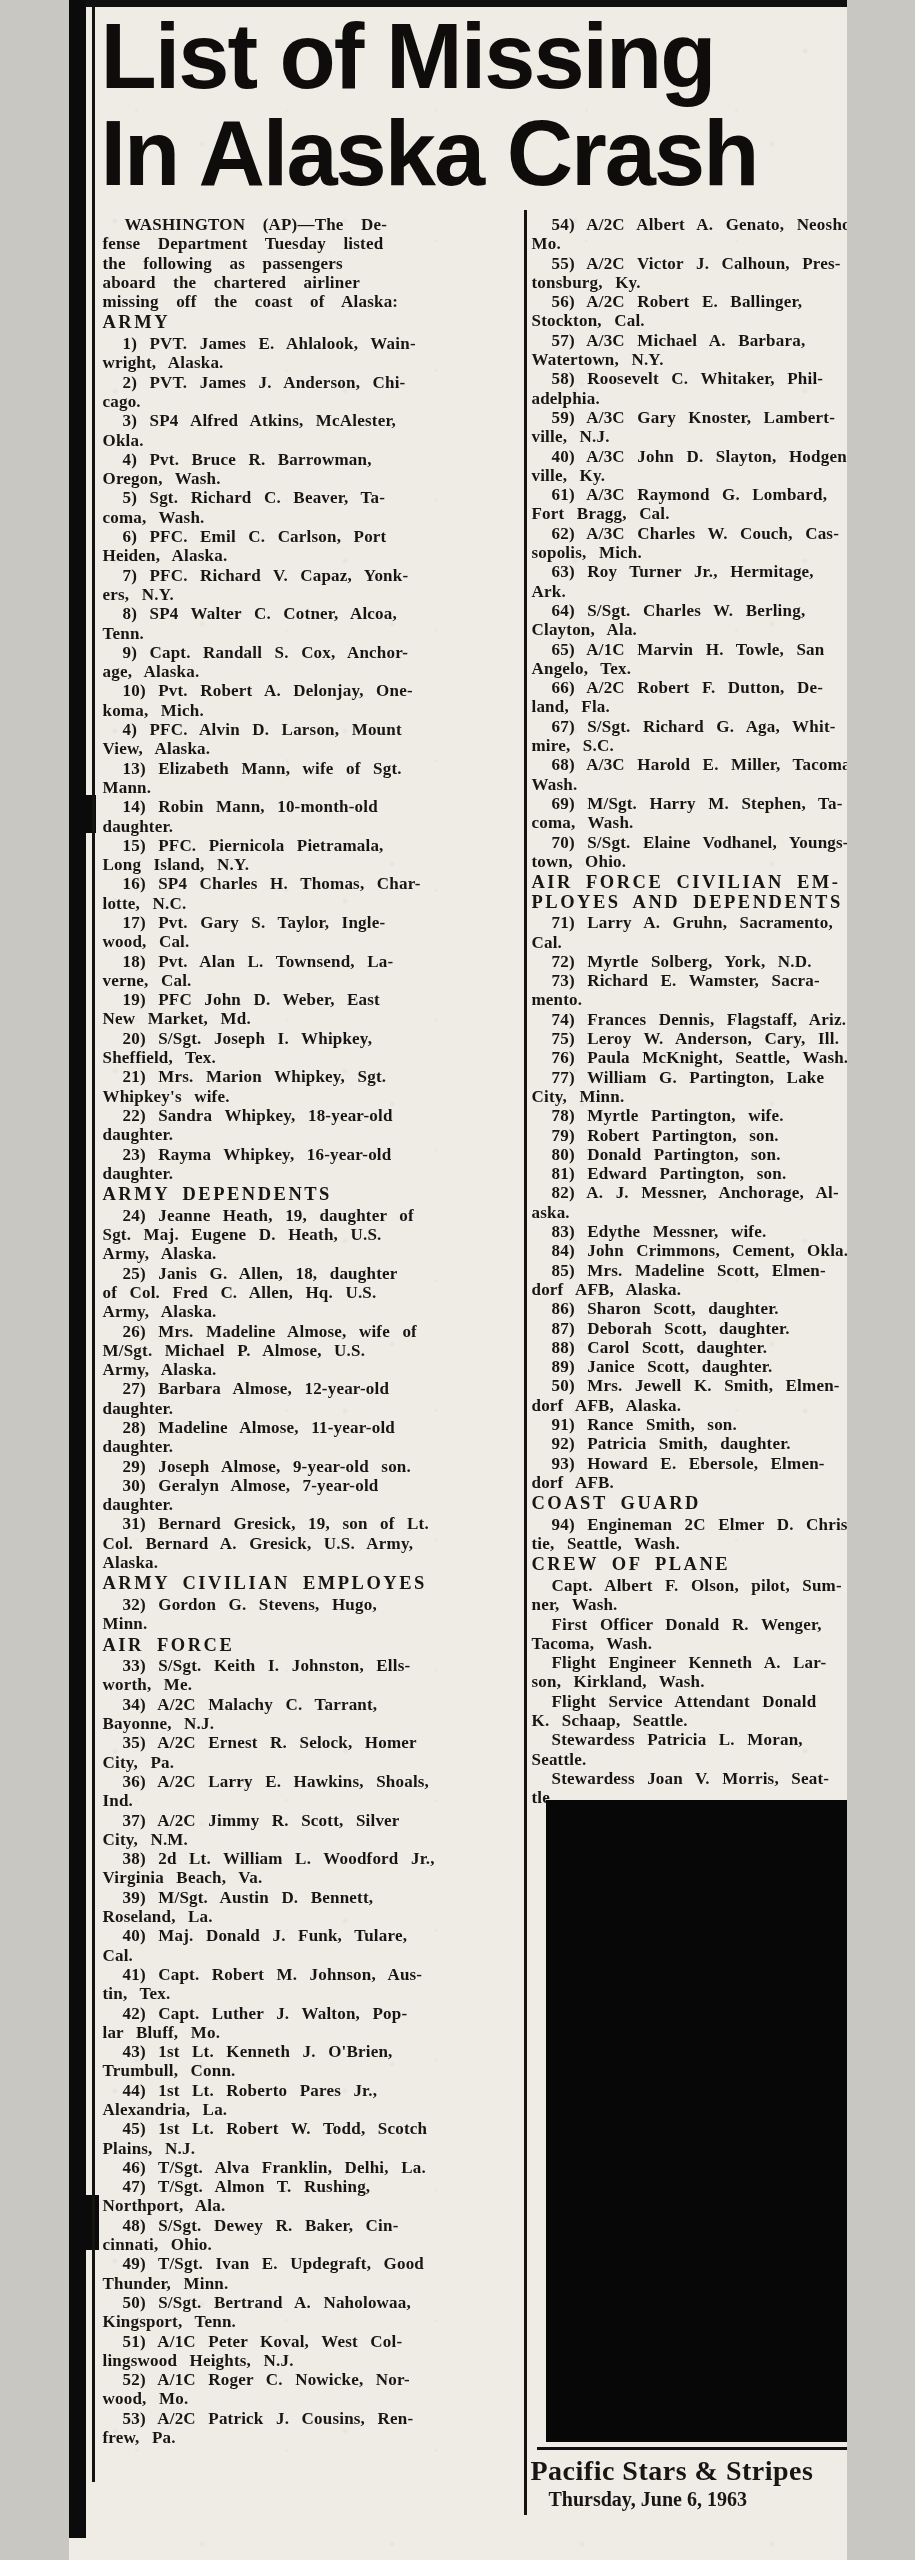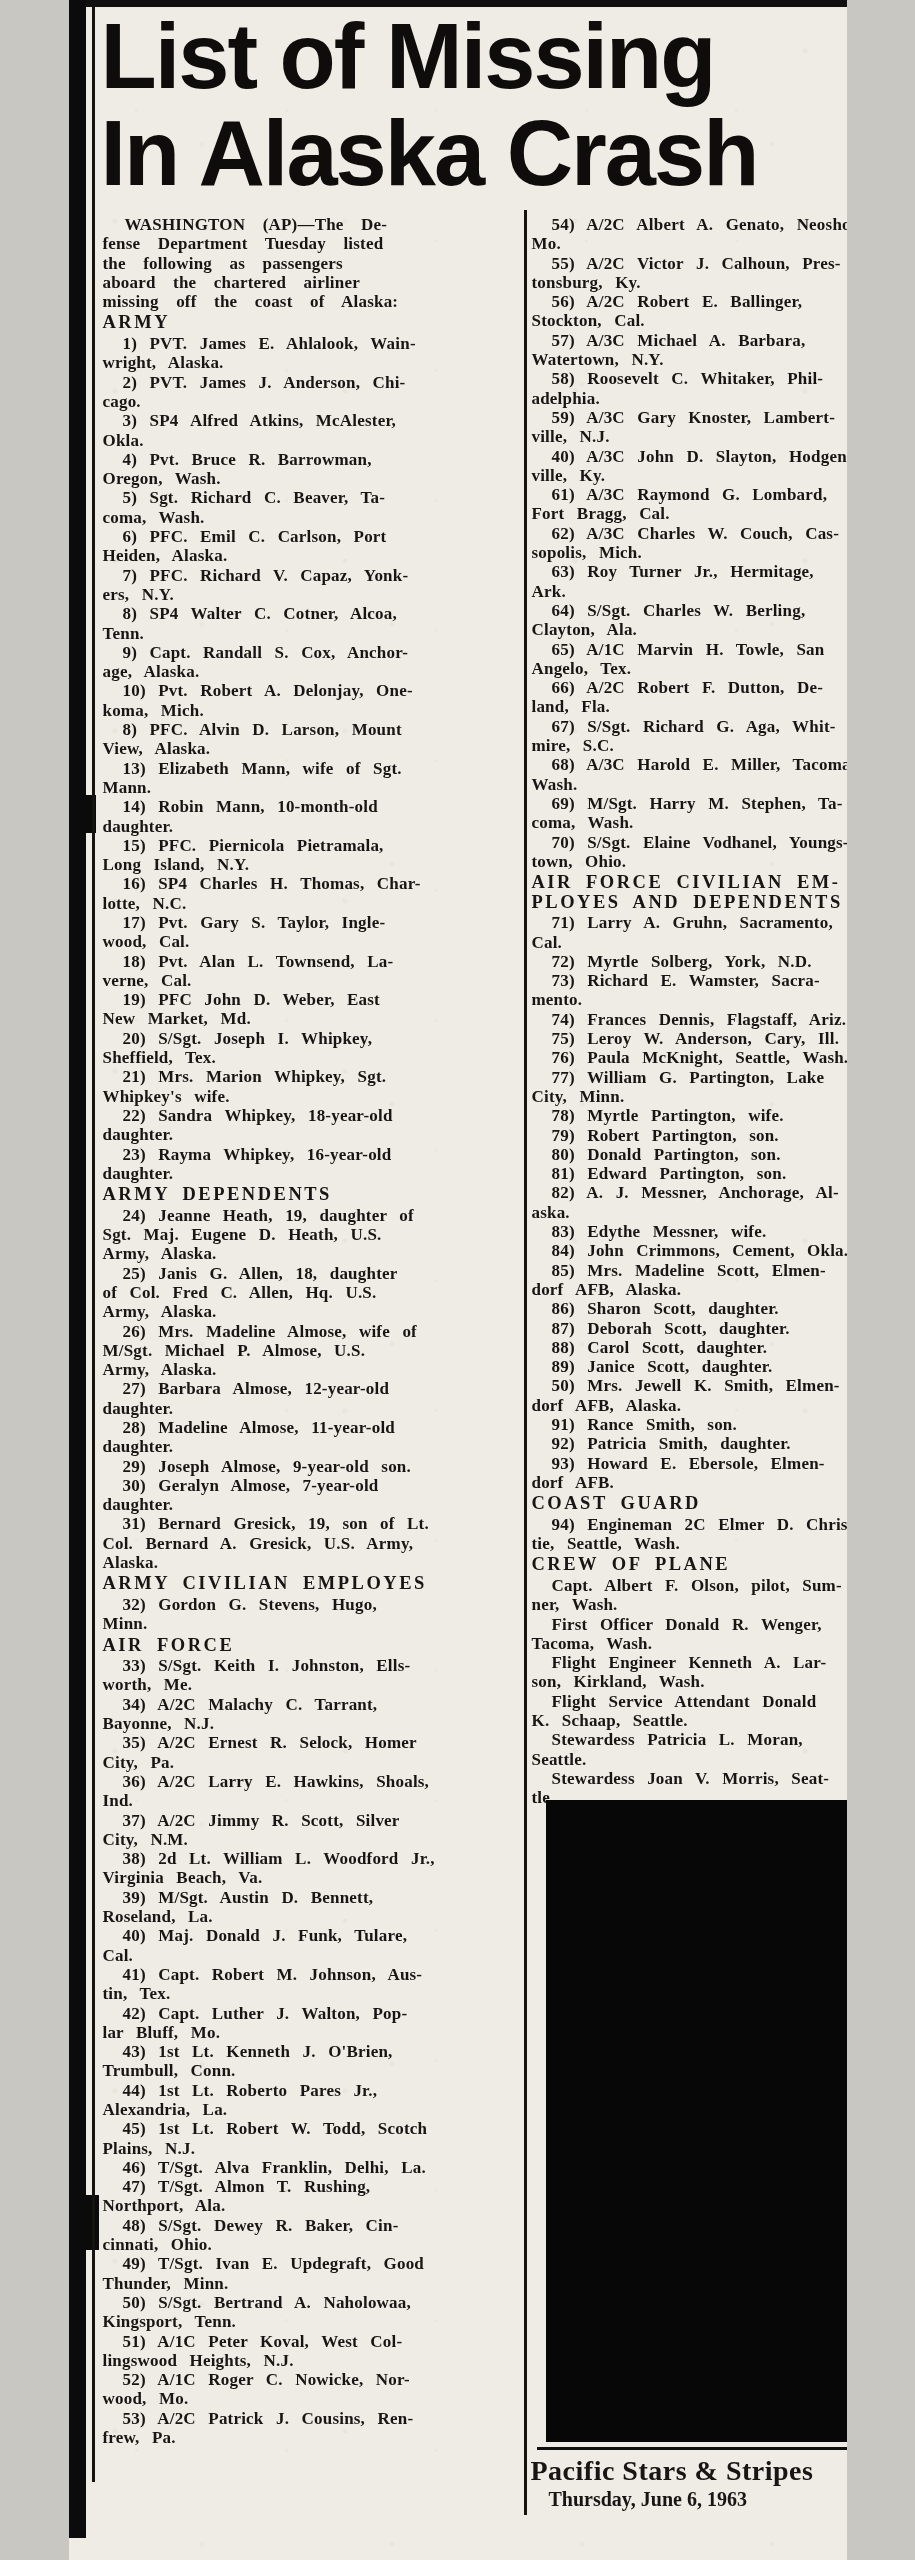--- a/index.html
+++ b/index.html
@@ -85,21 +85,21 @@
       <p class="entry">6) PFC. Emil C. Carlson, Port
 Heiden, Alaska.</p>
       <p class="entry">7) PFC. Richard V. Capaz, Yonk-
 ers, N.Y.</p>
       <p class="entry">8) SP4 Walter C. Cotner, Alcoa,
 Tenn.</p>
       <p class="entry">9) Capt. Randall S. Cox, Anchor-
 age, Alaska.</p>
       <p class="entry">10) Pvt. Robert A. Delonjay, One-
 koma, Mich.</p>
-      <p class="entry">8) PFC. Alvin D. Larson, Mount
+      <p class="entry">4) PFC. Alvin D. Larson, Mount
 View, Alaska.</p>
       <p class="entry">13) Elizabeth Mann, wife of Sgt.
 Mann.</p>
       <p class="entry">14) Robin Mann, 10-month-old
 daughter.</p>
       <p class="entry">15) PFC. Piernicola Pietramala,
 Long Island, N.Y.</p>
       <p class="entry">16) SP4 Charles H. Thomas, Char-
 lotte, N.C.</p>
       <p class="entry">17) Pvt. Gary S. Taylor, Ingle-

